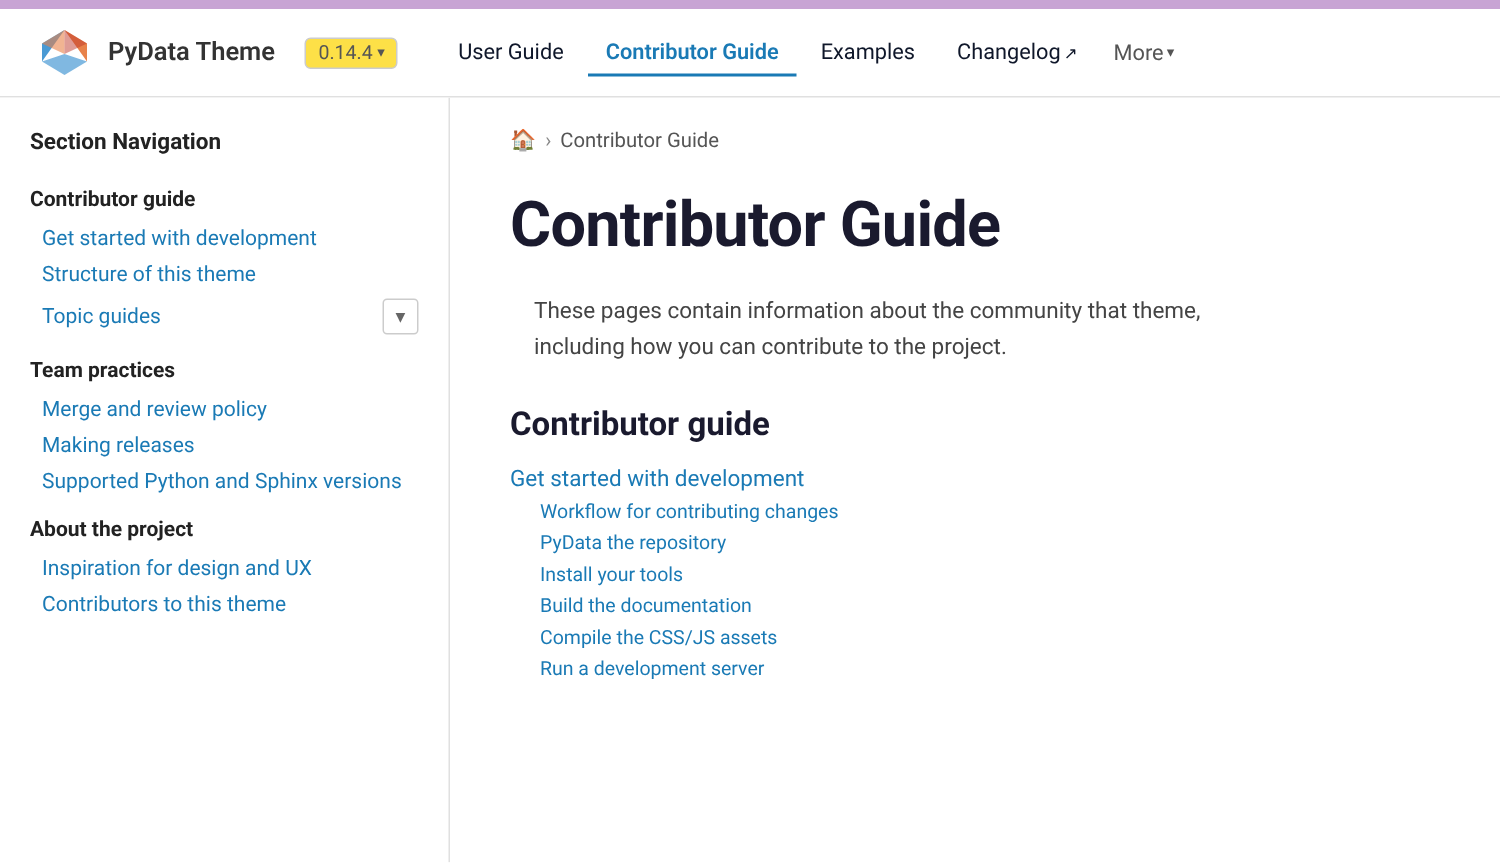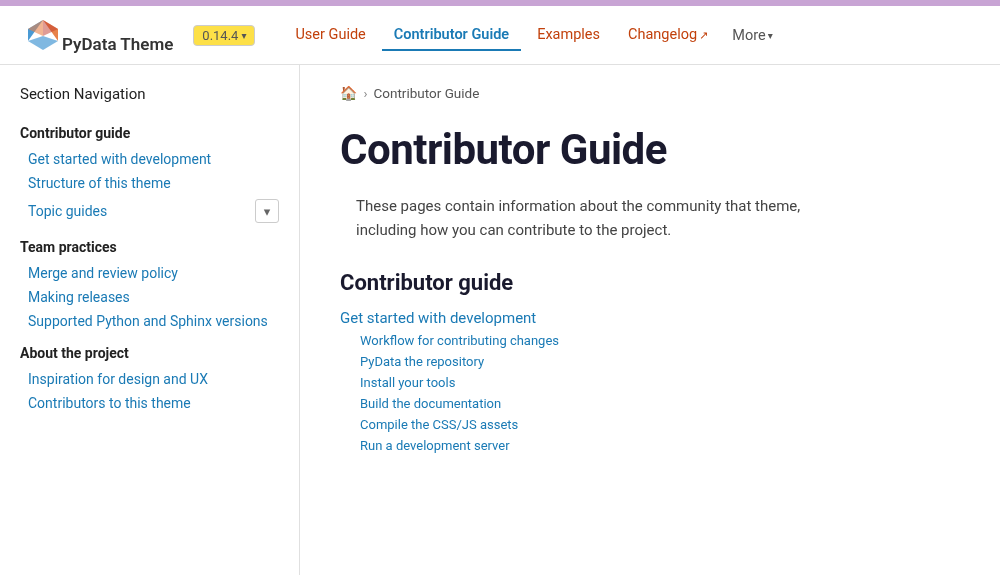--- a/index.html
+++ b/index.html
@@ -9,21 +9,22 @@
     .header {
       display: flex;
       align-items: center;
       padding: 10px 24px;
       border-bottom: 1px solid #e0e0e0;
       background: #fff;
       gap: 12px;
     }
     .logo-area {
       display: flex;
-      align-items: flex-end;
+      align-items: center;
+      gap: 10px;
       margin-right: 8px;
     }
     .logo-svg {
       width: 38px;
       height: 38px;
     }
     .site-title {
       font-size: 17px;
       font-weight: 600;
       color: #333;
@@ -47,21 +48,21 @@
     nav.top-nav {
       display: flex;
       align-items: center;
       gap: 4px;
       margin-left: 16px;
       flex: 1;
     }
     .nav-link {
       padding: 6px 12px;
       font-size: 14.5px;
-      color: #c2410c;
+      color: #0f172a;
       text-decoration: none;
       border-bottom: 2px solid transparent;
       cursor: pointer;
     }
     .nav-link.active {
       color: #1a7ab5;
       border-bottom: 2px solid #1a7ab5;
       font-weight: 600;
     }
     .nav-link.external::after {
@@ -91,21 +92,21 @@
     .sidebar {
       width: 300px;
       min-width: 300px;
       border-right: 1px solid #e0e0e0;
       padding: 20px 0;
       overflow-y: auto;
       background: #fff;
     }
     .sidebar-section-title {
       font-size: 15px;
-      font-weight: 400;
+      font-weight: 700;
       color: #222;
       padding: 0 20px 10px;
     }
     .sidebar-group-label {
       font-size: 14px;
       font-weight: 700;
       color: #222;
       padding: 12px 20px 6px;
     }
     .sidebar-item {

